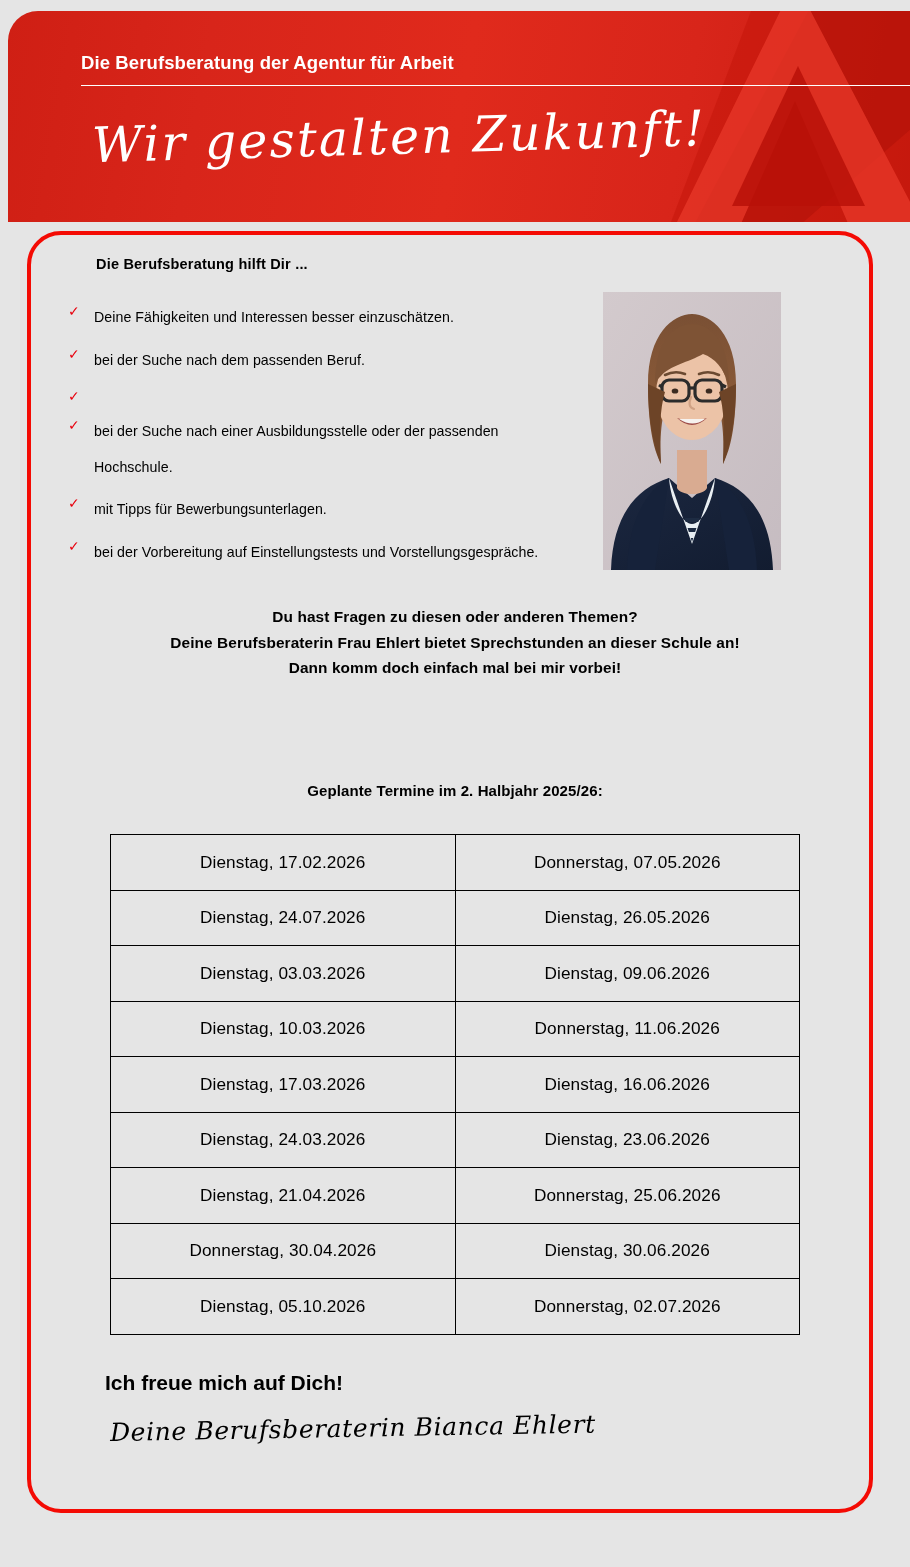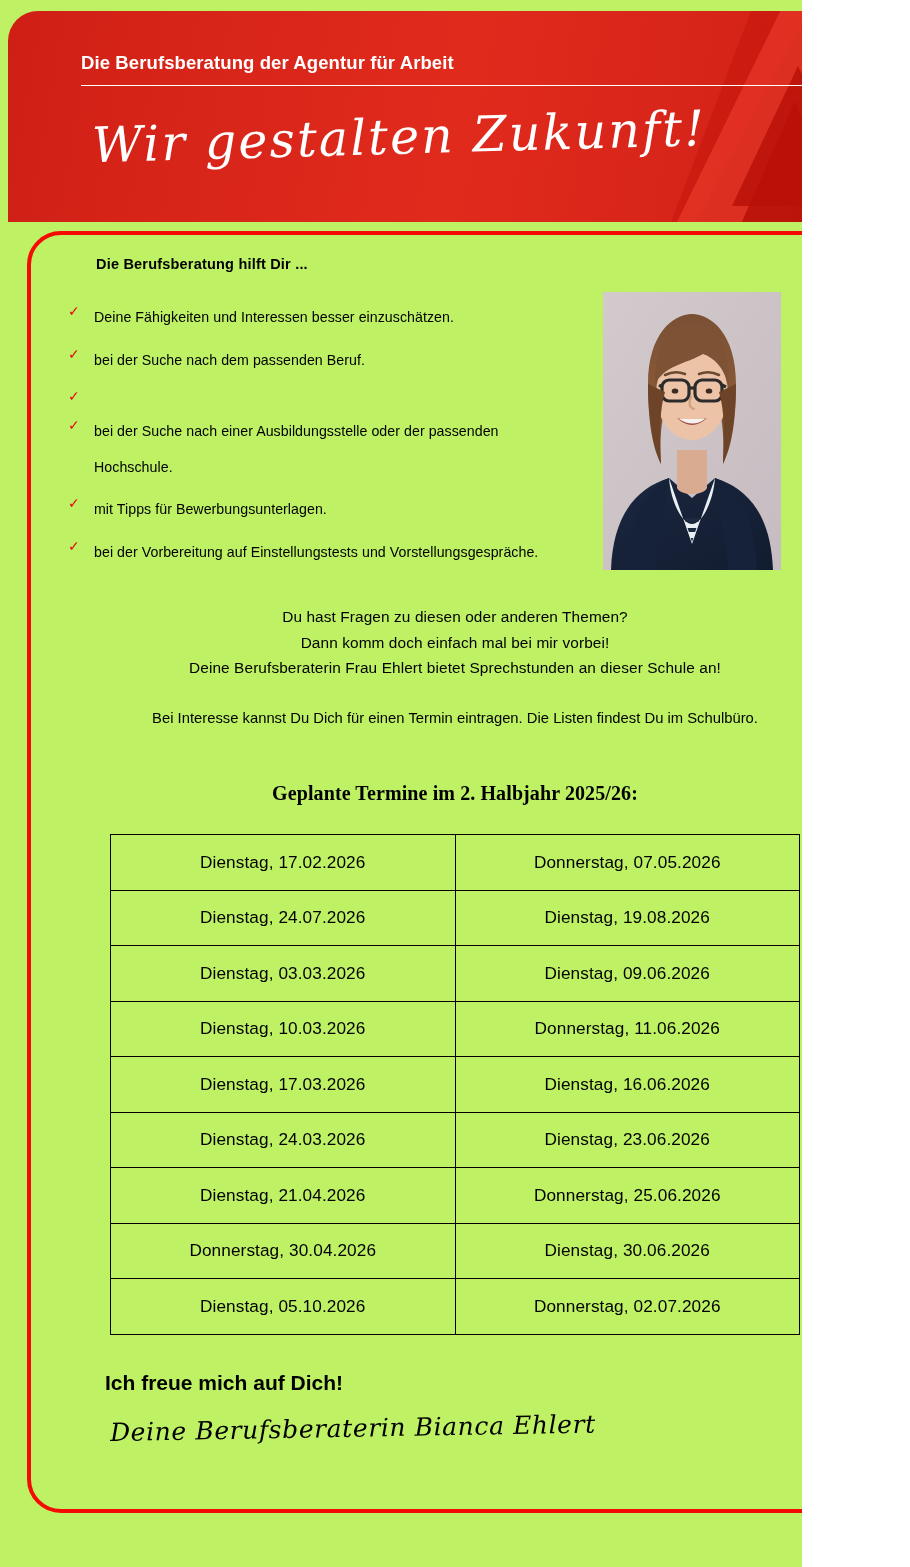--- a/index.html
+++ b/index.html
@@ -6,24 +6,24 @@
     margin: 0;
     padding: 0;
     background: #ffffff;
   }
   body {
     font-family: "Liberation Sans", sans-serif;
     -webkit-font-smoothing: antialiased;
   }
   #page {
     position: relative;
-    width: 802px;
+    width: 910px;
     height: 1567px;
     overflow: hidden;
-    background: #bef264;
+    background: #e5e5e5;
   }
 
   
   #header {
     position: absolute;
     left: 8px;
     top: 11px;
     width: 902px;
     height: 211px;
     background: linear-gradient(100deg, #cf1f14 0%, #d8251a 22%, #e02a1c 50%, #d8251a 74%, #c71c10 100%);
@@ -146,36 +146,35 @@
   .center-block {
     position: absolute;
     left: 60px;
     width: 790px;
     text-align: center;
     color: #000000;
   }
   #para-bold {
     top: 604px;
     font-size: 15.4px;
-    font-weight: normal;
+    font-weight: bold;
     line-height: 25.5px;
     letter-spacing: 0.1px;
   }
   #para-normal {
     top: 706px;
     font-size: 14.8px;
     font-weight: normal;
     line-height: 25.5px;
   }
   #para-heading {
     top: 782px;
-    font-size: 20px;
+    font-size: 15px;
     font-weight: bold;
     letter-spacing: 0.1px;
-    font-family: Liberation Serif, serif;
   }
 
   
   #dates-table {
     position: absolute;
     left: 110px;
     top: 834px;
     width: 690px;
     border-collapse: collapse;
     table-layout: fixed;
@@ -344,37 +343,36 @@
       <path d="M74,126 q15,14 30,0 q-15,6 -30,0 Z" fill="#9c4a46"></path>
       <path d="M76,127 q14,9 26,0 Z" fill="#f6f2ef"></path>
 
       <path d="M45,92 C45,126 50,152 58,172 C56,140 57,116 62,100 Z" fill="#6d4427"></path>
       <path d="M133,92 C133,126 128,152 120,172 C122,140 121,116 116,100 Z" fill="#6d4427"></path>
     </svg>
   </div>
 
   <div id="para-bold" class="center-block">
     <div>Du hast Fragen zu diesen oder anderen Themen?</div>
+    <div>Deine Berufsberaterin Frau Ehlert bietet Sprechstunden an dieser Schule an!</div>
     <div>Dann komm doch einfach mal bei mir vorbei!</div>
-    <div>Deine Berufsberaterin Frau Ehlert bietet Sprechstunden an dieser Schule an!</div>
   </div>
 
-  <div id="para-normal" class="center-block">Bei Interesse kannst Du Dich für einen Termin eintragen. Die Listen findest Du im Schulbüro.</div>
 
   <div id="para-heading" class="center-block">Geplante Termine im 2. Halbjahr 2025/26:</div>
 
   <table id="dates-table">
     <tbody>
       <tr>
         <td>Dienstag, 17.02.2026</td>
         <td>Donnerstag, 07.05.2026</td>
       </tr>
       <tr>
         <td>Dienstag, 24.07.2026</td>
-        <td>Dienstag, 19.08.2026</td>
+        <td>Dienstag, 26.05.2026</td>
       </tr>
       <tr>
         <td>Dienstag, 03.03.2026</td>
         <td>Dienstag, 09.06.2026</td>
       </tr>
       <tr>
         <td>Dienstag, 10.03.2026</td>
         <td>Donnerstag, 11.06.2026</td>
       </tr>
       <tr>

